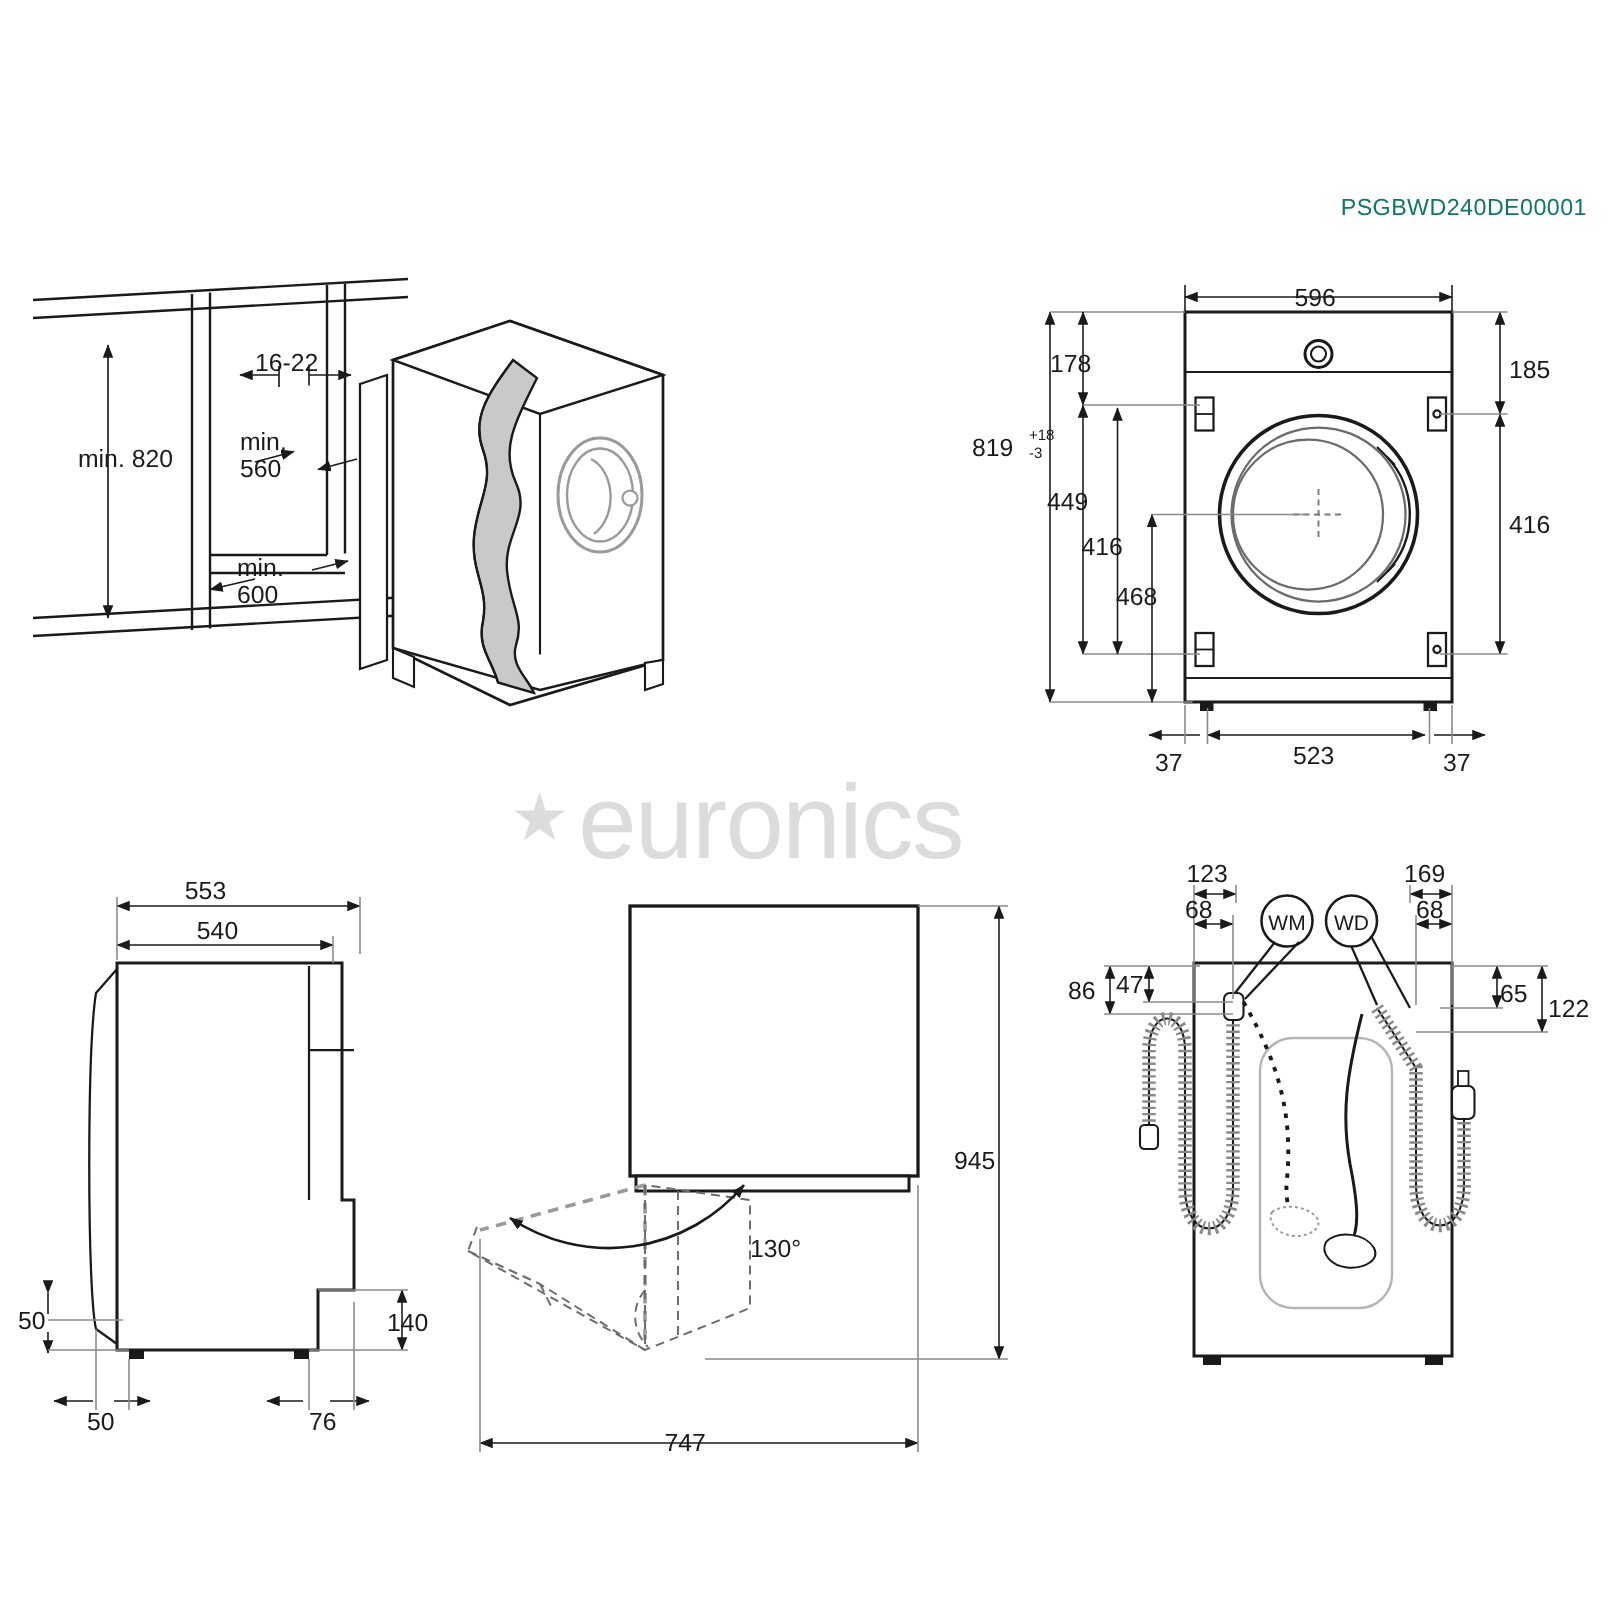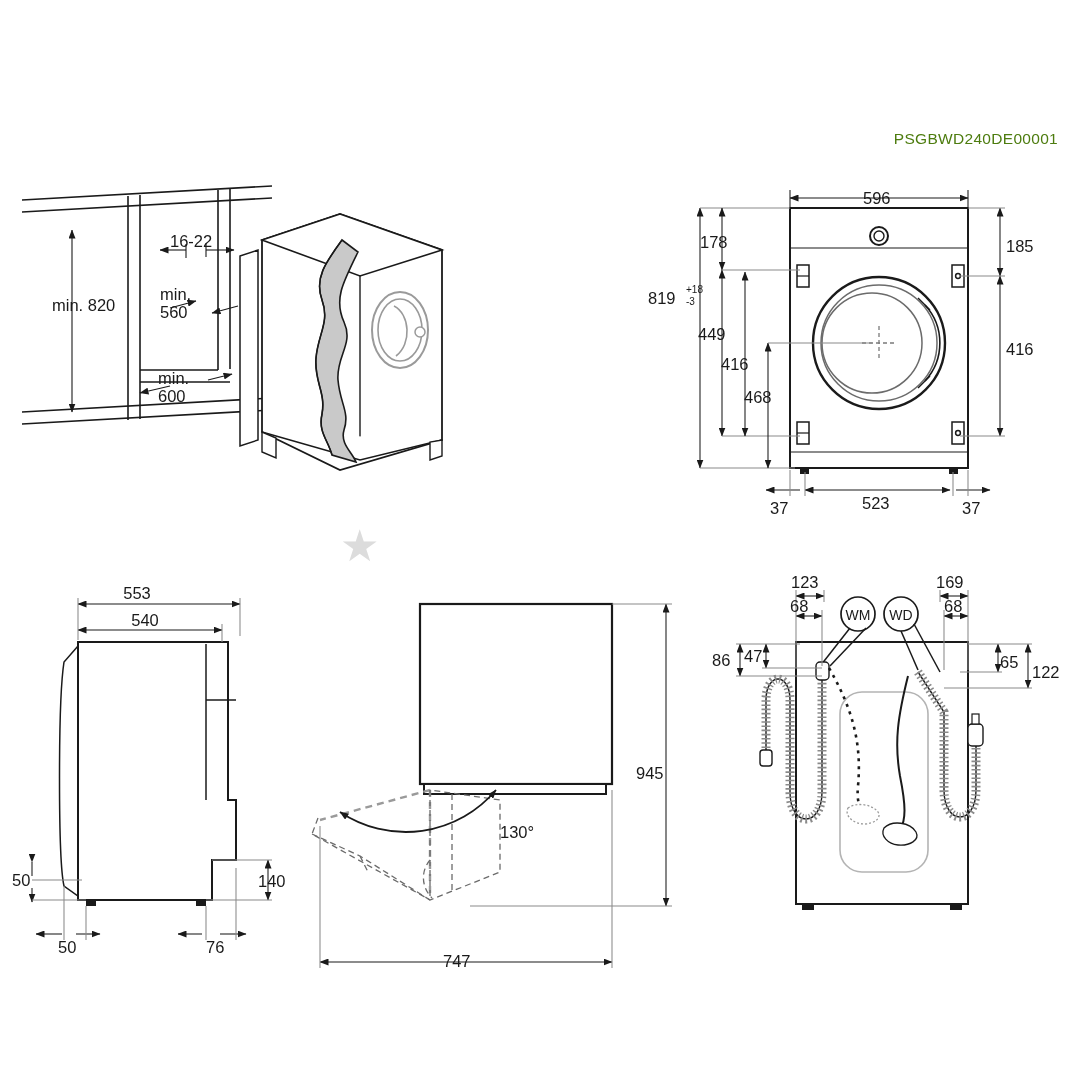--- a/index.html
+++ b/index.html
@@ -1,32 +1,33 @@
 <!DOCTYPE html>
 <html><head>
 <meta charset="utf-8">
 <style>
   html,body{margin:0;padding:0;background:#ffffff;}
   body{width:1080px;height:1080px;position:relative;overflow:hidden;
        font-family:"Liberation Sans","DejaVu Sans",sans-serif;color:#1a1a1a;}
   #sheet{position:absolute;inset:0;width:1080px;height:1080px;}
-  .draw-code{position:absolute;right:22px;top:130px;font-size:15.5px;letter-spacing:.3px;color:#4d7c0f;}
+  .draw-code{position:absolute;right:22px;top:130px;font-size:15.5px;letter-spacing:.3px;color:#0f766e;}
   .wm{position:absolute;left:340px;top:500px;width:400px;height:96px;display:flex;align-items:center;
       justify-content:flex-start;gap:6px;color:#dcdcdc;pointer-events:none;}
   .wm-star{font-size:44px;line-height:1;transform:translateY(-2px);}
   .wm-text{font-size:70px;letter-spacing:-1px;line-height:1;}
   svg text{font-family:"Liberation Sans","DejaVu Sans",sans-serif;fill:#1a1a1a;}
 </style>
 </head>
 <body>
 
 <div class="draw-code">PSGBWD240DE00001</div>
 
 <div class="wm">
   <span class="wm-star">★</span>
+  <span class="wm-text">euronics</span>
 </div>
 
 <svg id="sheet" viewBox="0 0 1080 1080" xmlns="http://www.w3.org/2000/svg">
   <defs>
     <marker id="ah" markerWidth="9" markerHeight="7" refX="8.5" refY="3.5" orient="auto" markerUnits="userSpaceOnUse">
       <path d="M0,0 L9,3.5 L0,7 z" fill="#1a1a1a"></path>
     </marker>
     <marker id="ahr" markerWidth="9" markerHeight="7" refX="0.5" refY="3.5" orient="auto" markerUnits="userSpaceOnUse">
       <path d="M9,0 L0,3.5 L9,7 z" fill="#1a1a1a"></path>
     </marker>

